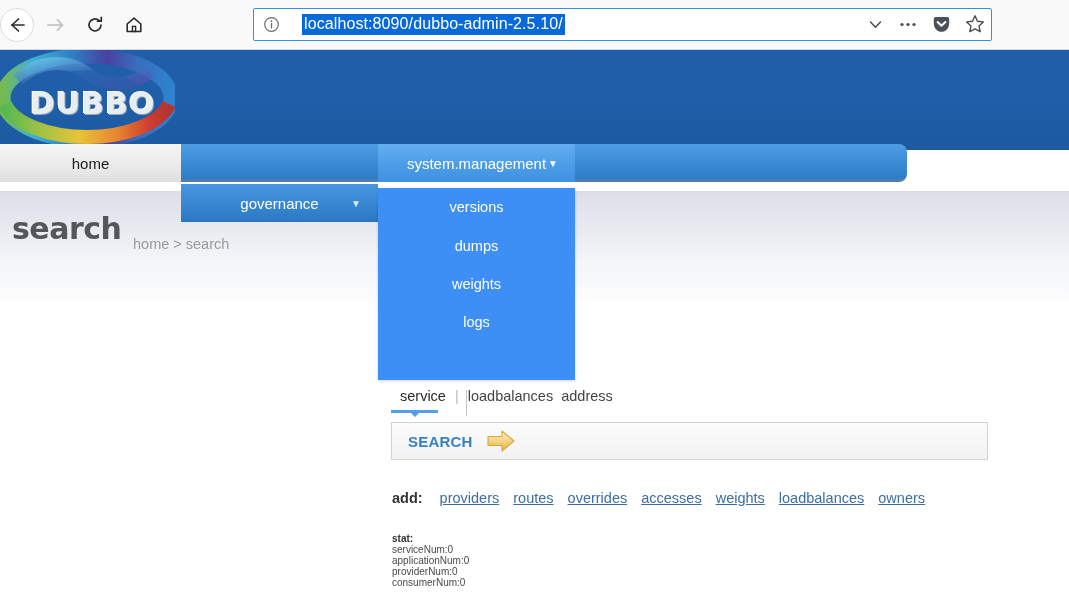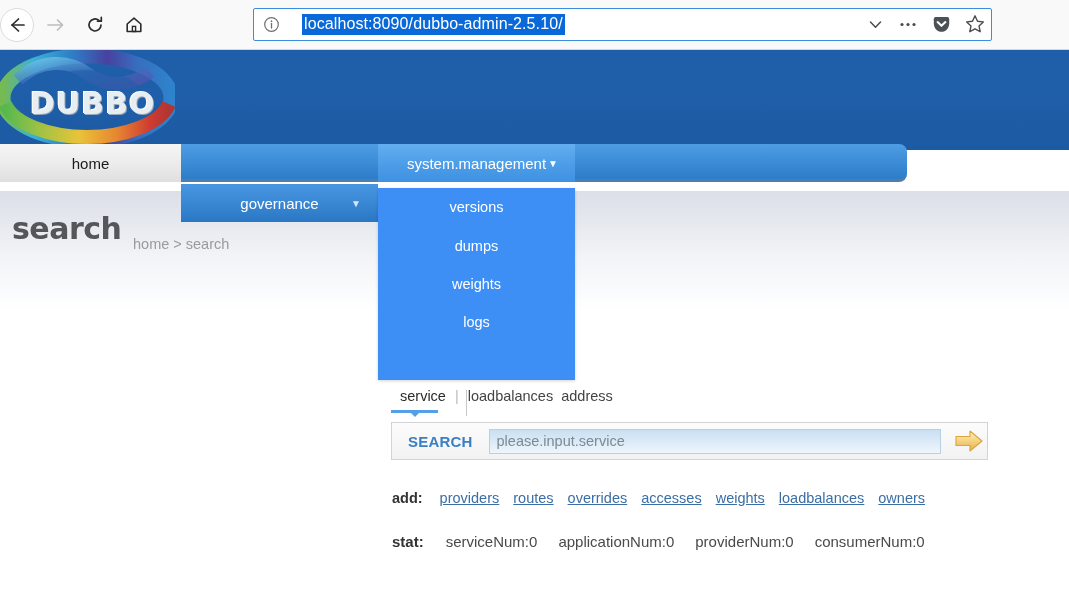--- a/index.html
+++ b/index.html
@@ -225,22 +225,22 @@
   .add-link {
     color: #3a6ea5;
     text-decoration: underline;
     margin-right: 14px;
     cursor: pointer;
   }
 
   
   #stat-row {
     position: absolute; left: 392px; top: 533px;
-    font-size: 15px;
-    display: flex; align-items: center;
+    font-size: 10px;
+    display: flex; align-items: flex-start; flex-direction: column;
   }
   #stat-label { font-weight: bold; color: #333; margin-right: 22px; }
   .stat-item { color: #4a4a4a; margin-right: 21px; }
 </style>
 </head>
 <body>
 
 <div id="browser-bar">
 
   <div class="nav-btn" id="back-btn">
@@ -384,21 +384,20 @@
     <span class="tab-sep" style="margin:0 4px;"></span>
     <span class="stab">address</span>
   </div>
 </div>
 <div id="tab-service-underline"></div>
 <div id="tab-service-arrow"></div>
 <div id="sep-vert"></div>
 
 <div id="search-box">
   <span id="search-label">SEARCH</span>
-  <input id="search-input" type="text" placeholder="please.input.service" style="">
   <span id="search-go">
     <svg width="30" height="26" viewBox="0 0 30 26">
       <defs>
         <linearGradient id="goGrad" x1="0" y1="0" x2="0" y2="1">
           <stop offset="0%" stop-color="#fdf0c8"></stop>
           <stop offset="45%" stop-color="#f6d588"></stop>
           <stop offset="100%" stop-color="#e8b046"></stop>
         </linearGradient>
       </defs>
       <path d="M2 8.5 L16 8.5 L16 3 L28 13 L16 23 L16 17.5 L2 17.5 Z" fill="url(#goGrad)" stroke="#d9a53c" stroke-width="1.1" stroke-linejoin="round"></path>

